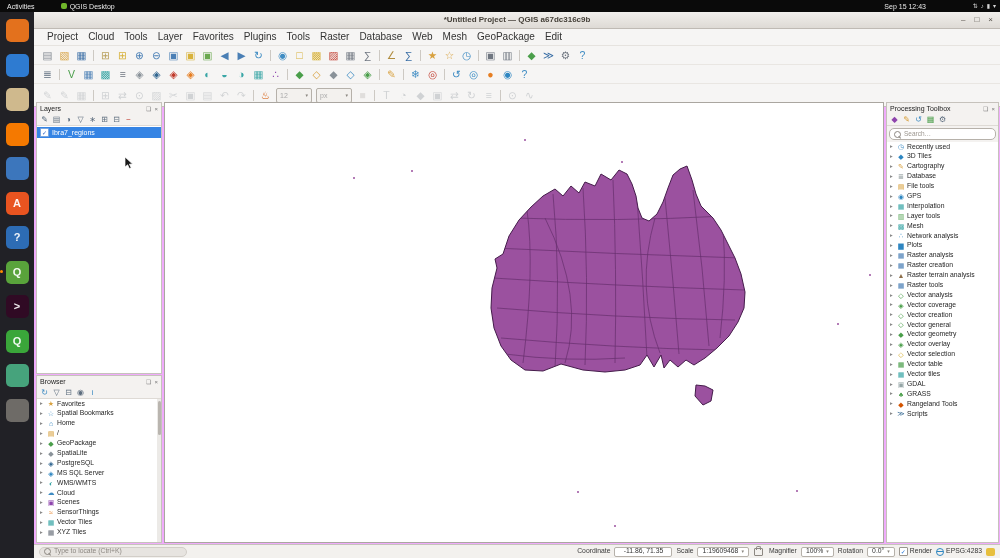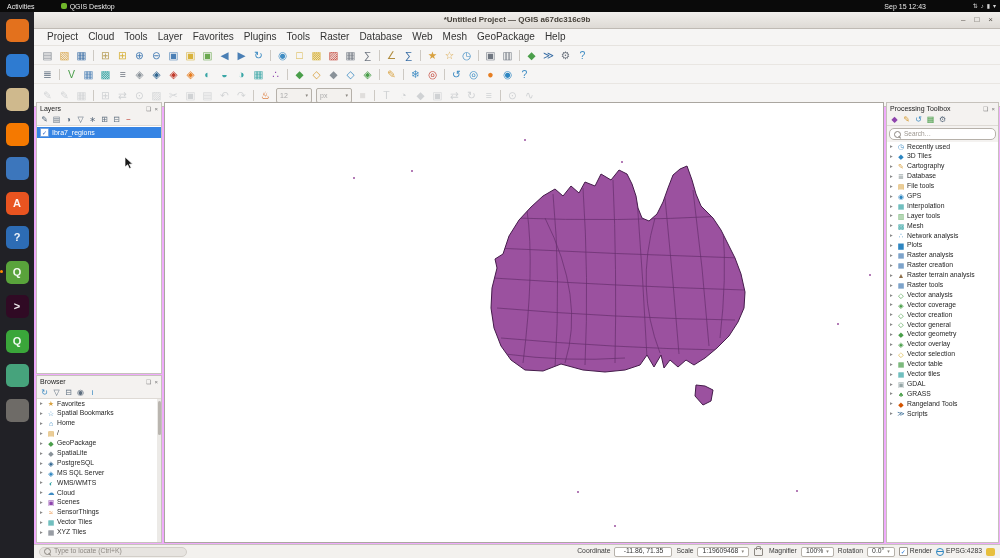--- a/index.html
+++ b/index.html
@@ -146,21 +146,21 @@
         <span class="menu-item">Tools</span>
         <span class="menu-item">Layer</span>
         <span class="menu-item">Favorites</span>
         <span class="menu-item">Plugins</span>
         <span class="menu-item">Tools</span>
         <span class="menu-item">Raster</span>
         <span class="menu-item">Database</span>
         <span class="menu-item">Web</span>
         <span class="menu-item">Mesh</span>
         <span class="menu-item">GeoPackage</span>
-        <span class="menu-item">Help</span>
+        <span class="menu-item">Edit</span>
       </div>
     <div id="tb1" class="toolbar">
         <span class="tb-icon" style="color: rgb(125, 132, 141);">▤</span>
         <span class="tb-icon" style="color: rgb(216, 161, 63);">▧</span>
         <span class="tb-icon" style="color: rgb(58, 110, 165);">▦</span>
         <span class="tb-sep"></span>
         <span class="tb-icon" style="color: rgb(185, 161, 94);">⊞</span>
         <span class="tb-icon" style="color: rgb(216, 178, 60);">⊞</span>
         <span class="tb-icon" style="color: rgb(74, 127, 181);">⊕</span>
         <span class="tb-icon" style="color: rgb(74, 127, 181);">⊖</span>

